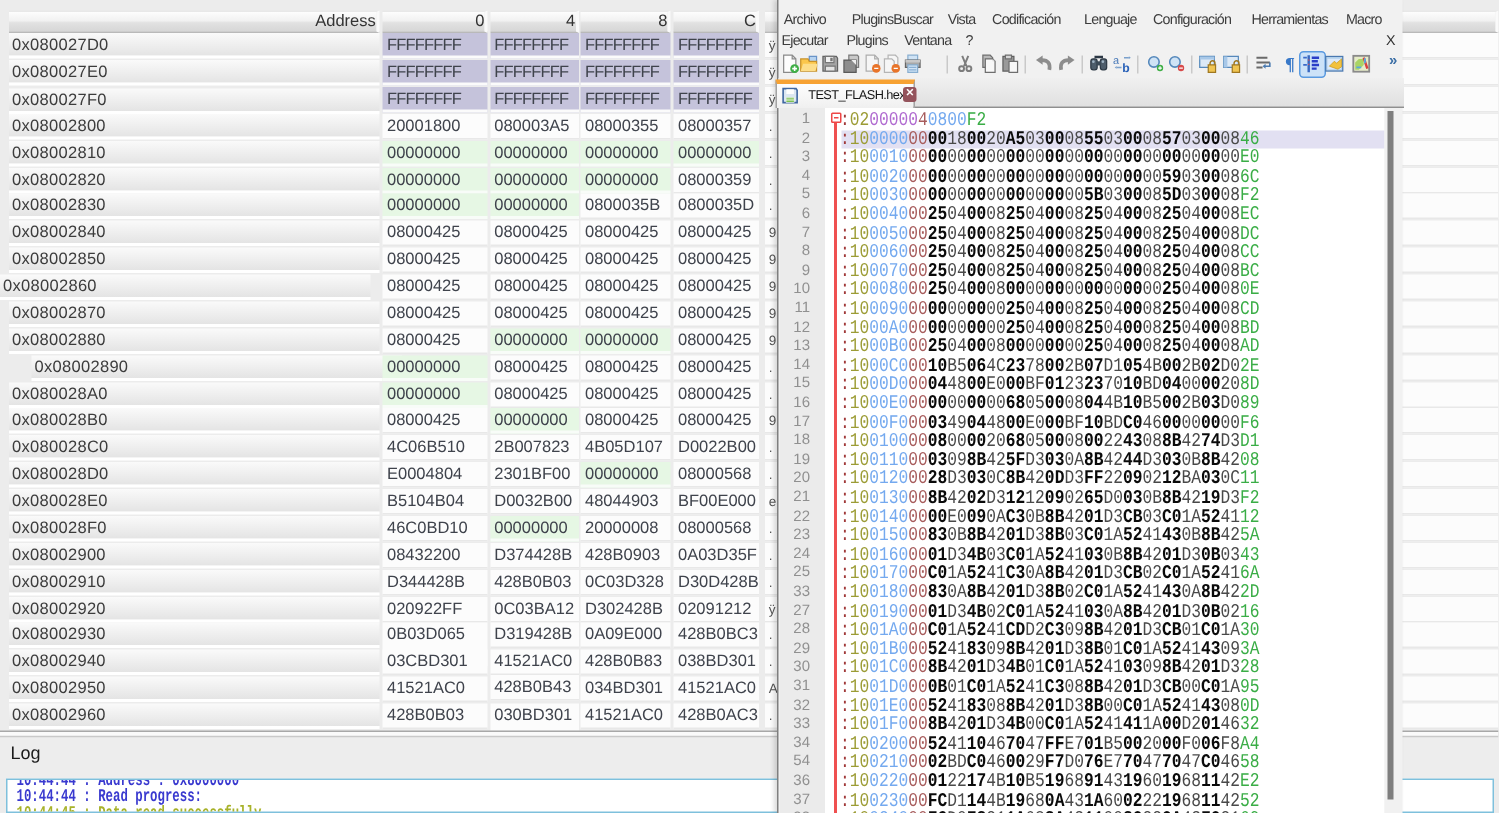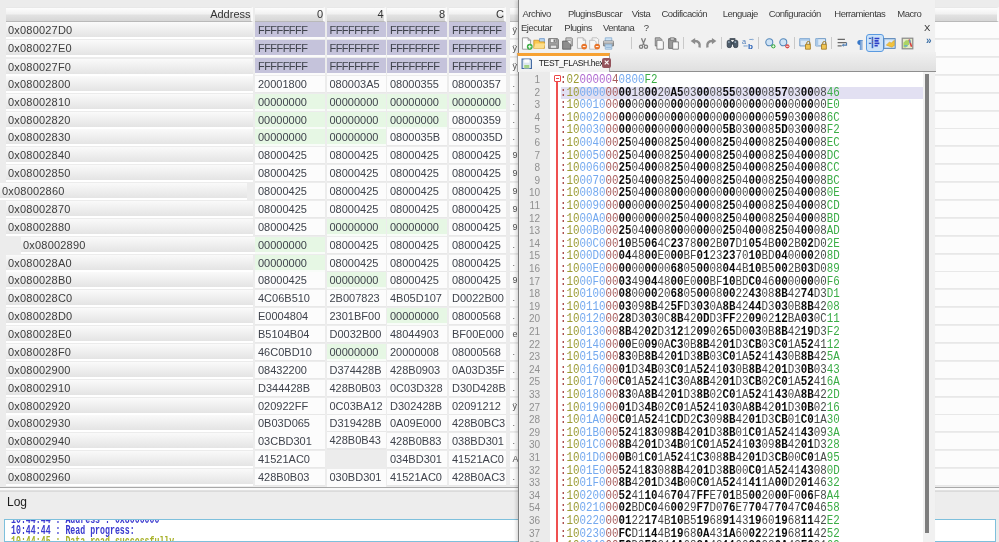--- a/index.html
+++ b/index.html
@@ -204,21 +204,21 @@
 <div class="cell vw" style="left:449px;top:415.46px;width:57px;height:17px">428B0BC3</div>
 <div class="cell va" style="left:509.5px;top:415.46px;width:489.5px;height:17px">.</div>
 <div class="cell addr" style="left:6px;top:433.34px;width:246.5px;height:17px">0x08002940</div>
 <div class="cell vw" style="left:255px;top:433.34px;width:70px;height:17px">03CBD301</div>
 <div class="cell vw" style="left:326.5px;top:433.34px;width:59px;height:17px">41521AC0</div>
 <div class="cell vw" style="left:387px;top:433.34px;width:60px;height:17px">428B0B83</div>
 <div class="cell vw" style="left:449px;top:433.34px;width:57px;height:17px">038BD301</div>
 <div class="cell va" style="left:509.5px;top:433.34px;width:489.5px;height:17px">.</div>
 <div class="cell addr" style="left:6px;top:451.22px;width:246.5px;height:17px">0x08002950</div>
 <div class="cell vw" style="left:255px;top:451.22px;width:70px;height:17px">41521AC0</div>
-<div class="cell vw" style="left:326.5px;top:432px;width:59px;height:17px">428B0B43</div>
+<div class="cell vw" style="left:326.5px;top:450px;width:59px;height:17px">428B0B43</div>
 <div class="cell vw" style="left:387px;top:451.22px;width:60px;height:17px">034BD301</div>
 <div class="cell vw" style="left:449px;top:451.22px;width:57px;height:17px">41521AC0</div>
 <div class="cell va" style="left:509.5px;top:451.22px;width:489.5px;height:17px">A</div>
 <div class="cell addr" style="left:6px;top:469.10px;width:246.5px;height:17px">0x08002960</div>
 <div class="cell vw" style="left:255px;top:469.10px;width:70px;height:17px">428B0B03</div>
 <div class="cell vw" style="left:326.5px;top:469.10px;width:59px;height:35px">030BD301</div>
 <div class="cell vw" style="left:387px;top:469.10px;width:60px;height:17px">41521AC0</div>
 <div class="cell vw" style="left:449px;top:469.10px;width:57px;height:17px">428B0AC3</div>
 <div class="cell va" style="left:509.5px;top:469.10px;width:489.5px;height:17px">.</div>
 <div id="logband">

